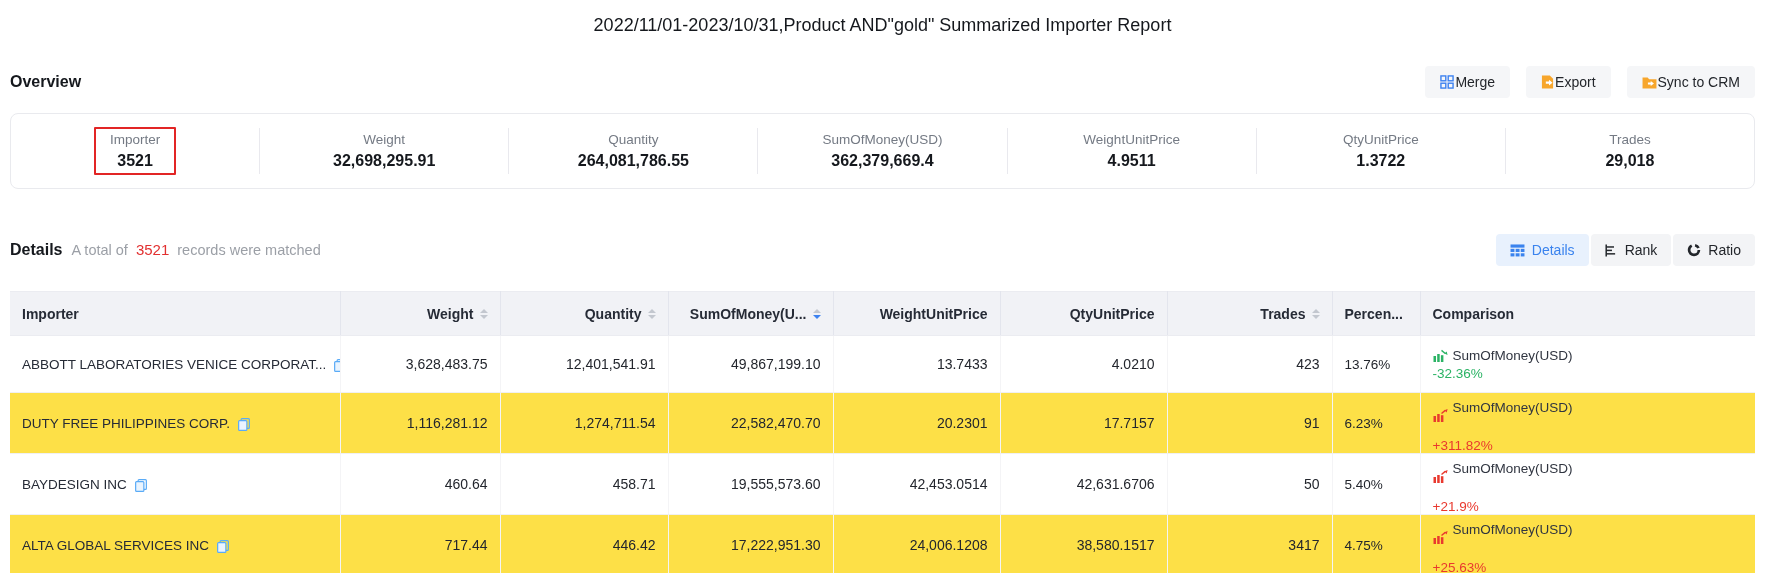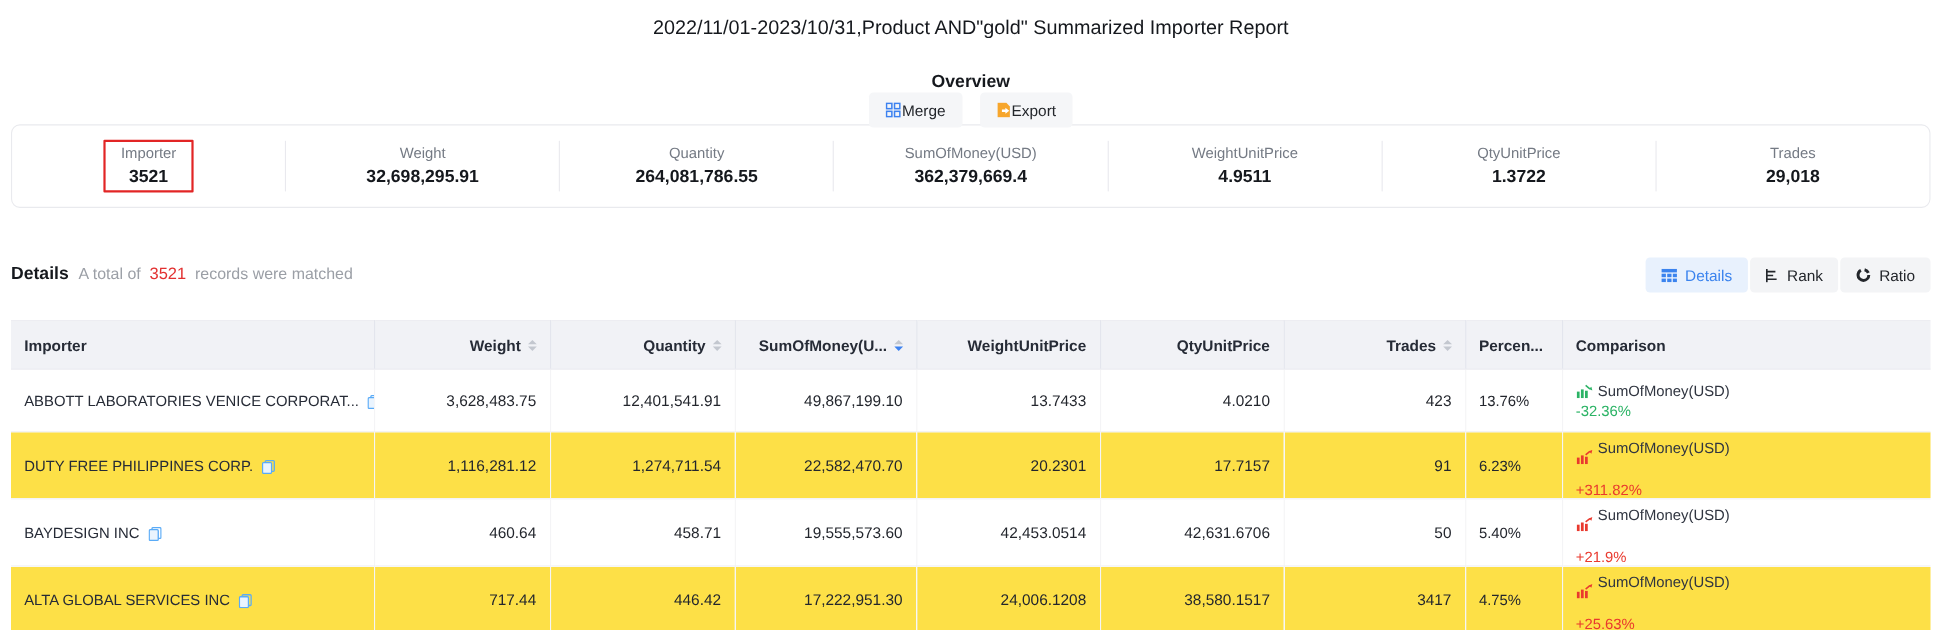--- a/index.html
+++ b/index.html
@@ -2,21 +2,21 @@
 <html><head>
 <meta charset="utf-8">
 <style>
   html,body{margin:0;padding:0;}
   body{
     width:1765px;height:573px;overflow:hidden;background:#fff;
     font-family:"Liberation Sans","DejaVu Sans",sans-serif;color:#1f2329;
   }
   .page{padding:0 10px;}
   .report-title{padding-top:15px;text-align:center;font-size:18px;color:#15181d;}
-  .overview-bar{margin-top:30px;display:flex;justify-content:space-between;align-items:center;height:32px;flex-direction:column;}
+  .overview-bar{margin-top:30px;display:flex;justify-content:space-between;align-items:center;height:32px;}
   .section-heading{font-size:16px;font-weight:700;color:#15181d;}
   .details-heading{font-size:16px;font-weight:700;color:#15181d;}
   .action-buttons{display:flex;gap:16px;}
   .action-btn{display:inline-flex;align-items:center;gap:1px;height:32px;padding:0 15px;background:#f5f6f8;border:none;border-radius:4px;font-size:14px;color:#23262b;font-family:inherit;cursor:pointer;white-space:nowrap;}
   .btn-icon{display:inline-flex;align-items:center;}
   .overview-card{margin-top:15px;height:74px;border:1px solid #e9eaee;border-radius:8px;display:flex;align-items:center;}
   .stat{flex:1;display:flex;justify-content:center;align-items:center;border-right:1px solid #e9e9ee;height:46px;}
   .stat:last-child{border-right:none;}
   .stat-inner{display:flex;flex-direction:column;align-items:center;gap:5px;padding:3px 14px;border:2px solid transparent;border-radius:1px;}
   .stat.highlight .stat-inner{border-color:#e22525;}
@@ -79,20 +79,29 @@
         </button>
         <button class="action-btn">
           <span class="btn-icon">
             <svg width="13" height="14" viewBox="0 0 14 15">
               <path d="M1 0.5 H9.5 L13 4 V14.5 H1 Z" fill="#f7a62c"></path>
               <path d="M5.2 7 H8.6 V5.2 L12.4 8.2 L8.6 11.2 V9.4 H5.2 Z" fill="#fff"></path>
             </svg>
           </span>
           <span>Export</span>
         </button>
+        <button class="action-btn">
+          <span class="btn-icon">
+            <svg width="15" height="13" viewBox="0 0 16 14">
+              <path d="M0.5 1.5 H6 L7.6 3.5 H15.5 V13.5 H0.5 Z" fill="#f7a62c"></path>
+              <path d="M6.3 7 H9.3 V5.4 L12.8 8.1 L9.3 10.8 V9.2 H6.3 Z" fill="#fff"></path>
+            </svg>
+          </span>
+          <span>Sync to CRM</span>
+        </button>
       </div>
   </div>
 
   <div class="overview-card" id="overview-card">
       <div class="stat highlight">
         <div class="stat-inner">
           <div class="stat-label">Importer</div>
           <div class="stat-value">3521</div>
         </div>
       </div>

